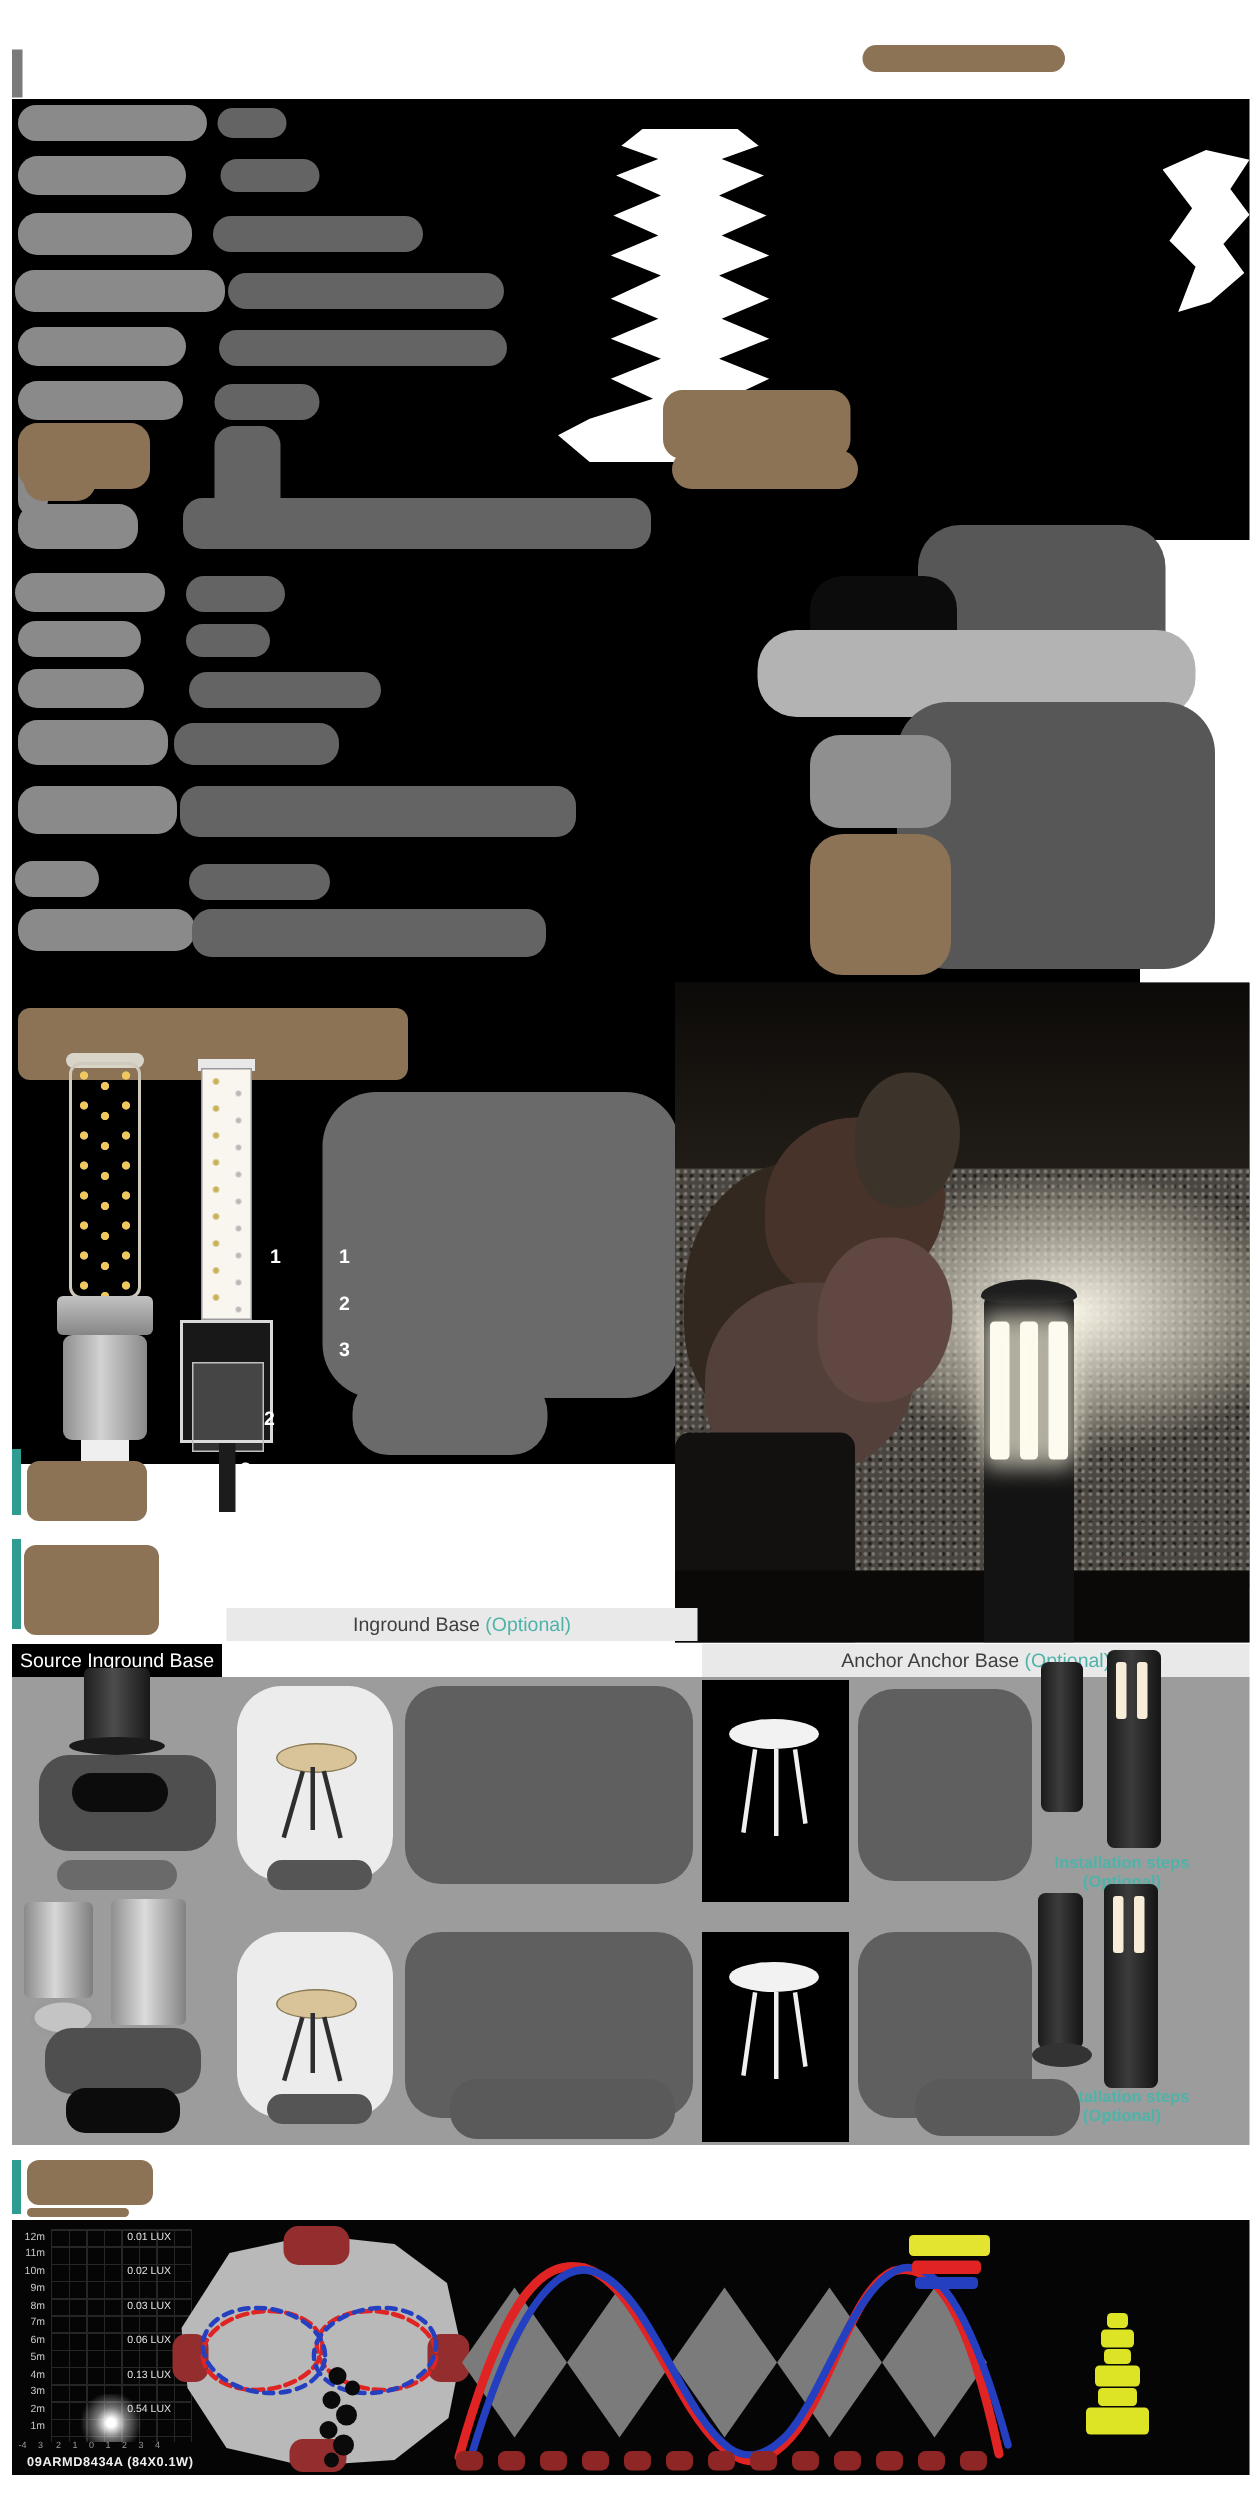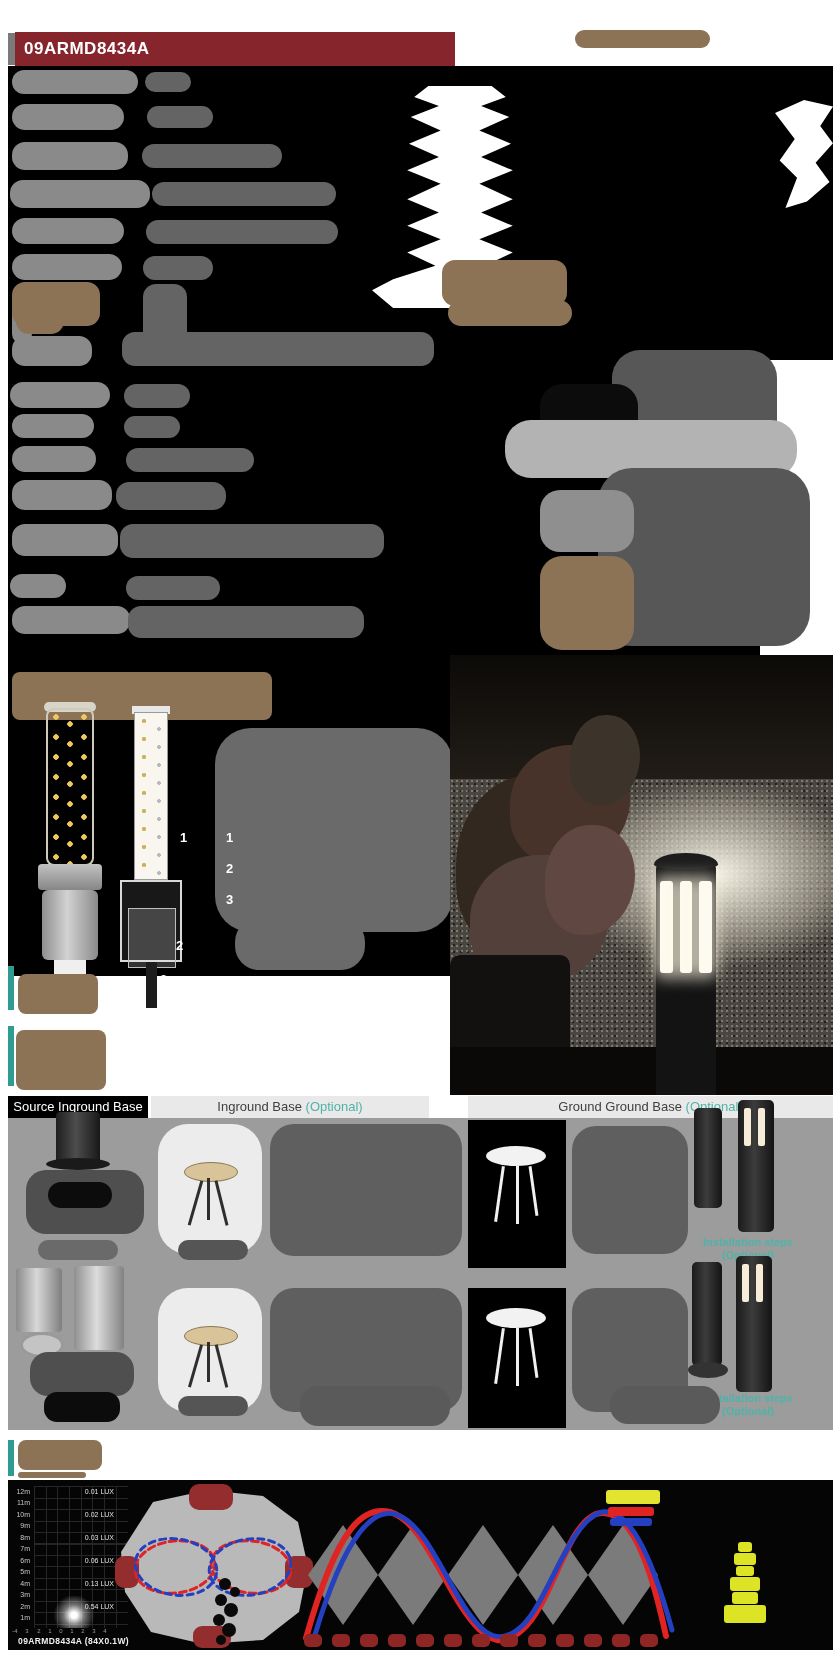--- a/index.html
+++ b/index.html
@@ -84,21 +84,20 @@
   .pm .model2{position:absolute;left:10px;top:156px;color:#f0f0f0;font-size:8.5px;font-weight:bold;letter-spacing:.4px;}
   .legend-bar{position:absolute;border-radius:3px;}
   .ytree{position:absolute;background:#dde426;border-radius:3px;}
 </style>
 </head>
 <body>
 
 <div class="page">
 
   <div class="gray-tab"></div>
-  <div class="model-banner">09ARMD8434A</div>
   <div class="banner-ext"></div>
   <div class="blob b-tan" style="left:575px;top:30px;width:135px;height:18px"></div>
 
   <div class="panel-black" style="left:8px;top:66px;width:825px;height:294px"></div>
   <div class="panel-black" style="left:8px;top:360px;width:752px;height:364px"></div>
   <div class="silhouette"></div>
   <div class="wedge"></div>
   <div class="blob b-tan" style="left:442px;top:260px;width:125px;height:46px"></div>
 
   <div class="blob b-lab" style="left:12px;top:70px;width:126px;height:24px"></div>
@@ -193,26 +192,26 @@
   </div>
 
   <div class="tealbar" style="left:8px;top:966px;width:6px;height:44px"></div>
   <div class="blob b-tan" style="left:18px;top:974px;width:80px;height:40px;border-radius:8px"></div>
   <div class="tealbar" style="left:8px;top:1026px;width:6px;height:60px"></div>
   <div class="blob b-tan" style="left:16px;top:1030px;width:90px;height:60px;border-radius:8px"></div>
 
   <div class="mt-head" style="left:8px;top:1096px;width:140px;background:#000;color:#fff">
     <span>Source Inground Base</span>
   </div>
-  <div class="mt-head" style="left:151px;top:1096px;width:278px;background:#e9e9e9;color:#3f3f3f">
+  <div class="mt-head" style="left:151px;top:1072px;width:314px;background:#e9e9e9;color:#3f3f3f">
     <span>Inground Base</span>
     <span class="opt">(Optional)</span>
   </div>
   <div class="mt-head" style="left:468px;top:1096px;width:365px;background:#e9e9e9;color:#3f3f3f">
-    <span>Ground Ground Base</span>
+    <span>Anchor Anchor Base</span>
     <span class="opt">(Optional)</span>
   </div>
 
   <div class="mt-body"></div>
 
   <div class="abs" style="left:56px;top:1112px;width:44px;height:52px;background:linear-gradient(90deg,#1e1e1e,#4d4d4d 45%,#181818);border-radius:4px"></div>
   <div class="abs" style="left:46px;top:1158px;width:64px;height:12px;background:#1a1a1a;border-radius:50%"></div>
   <div class="blob b-dark" style="left:26px;top:1170px;width:118px;height:64px;border-radius:20px"></div>
   <div class="blob b-black" style="left:48px;top:1182px;width:64px;height:26px"></div>
   <div class="blob" style="left:38px;top:1240px;width:80px;height:20px;background:#6a6a6a"></div>

